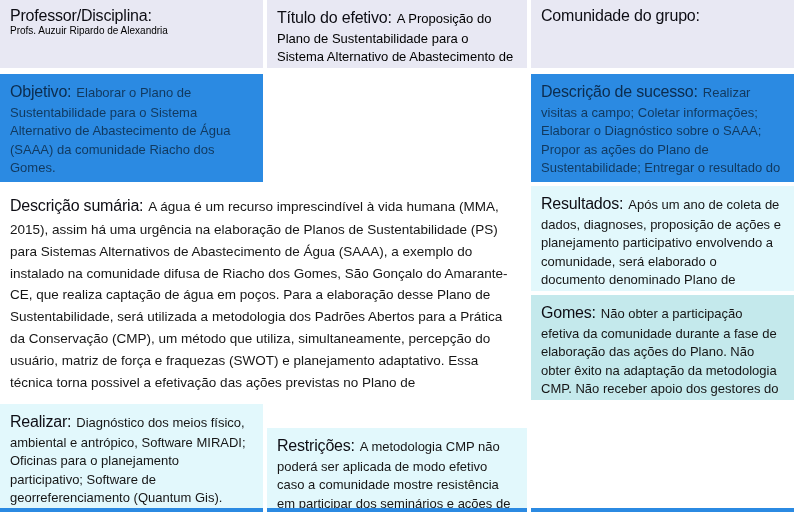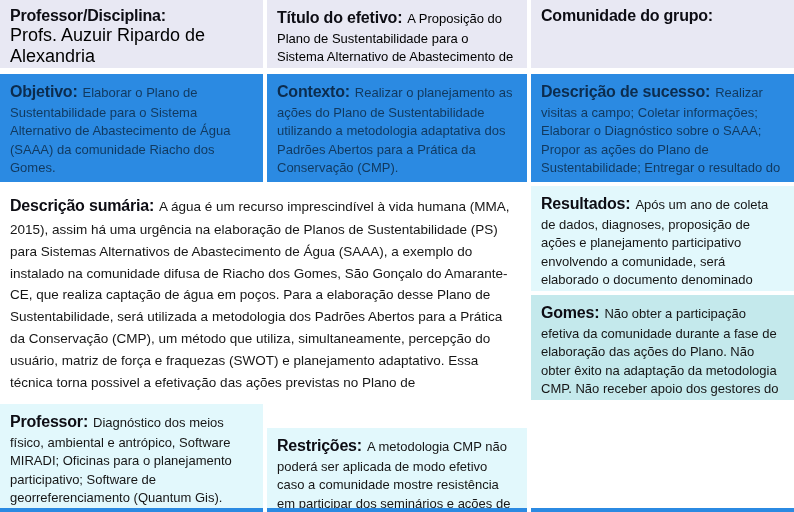--- a/index.html
+++ b/index.html
@@ -12,26 +12,26 @@
     grid-template-columns:263px 4px 260px 4px 263px;
     grid-template-rows:68px 6px 108px 4px 214px 4px 104px 4px;
     overflow:hidden;
   }
   .cell{padding:7px 10px 6px 10px;box-sizing:border-box;overflow:hidden;}
   .lavender{background:var(--c-lavender,#e8e8f3);}
   .blue{background:var(--c-blue,#2b8ae2);color:var(--c-navy,#11395f);}
   .white{background:#ffffff;color:#161616;}
   .cyan{background:var(--c-cyan,#e2f8fc);color:#161616;}
   .teal{background:var(--c-teal,#c4e9ec);color:#161616;}
-  .h{font-weight:bold;font-size:16px;letter-spacing:-0.2px;color:#0d0d14;}
+  .h{font-weight:normal;font-size:16px;letter-spacing:-0.2px;color:#0d0d14;}
   .blue .h{color:var(--c-navy-dark,#0c2c4e);}
   .body-txt{font-size:13px;line-height:1.42;}
   .inline-h .h{margin-right:5px;}
   .cell p{margin:0;}
-  .top-name{font-size:18px;margin-top:6px;}
+  .top-name{font-size:10px;margin-top:6px;}
   .top-sub{font-size:8.5px;color:#44444c;margin-top:7px;}
   .desc .body-txt{font-size:13.5px;line-height:1.62;}
   .right-split{display:flex;flex-direction:column;gap:4px;background:#fff;}
   .right-split .cell{flex:1;}
   .strip{background:var(--c-blue,#2b8ae2);}
   
   .r1c1{grid-area:1/1;} .r1c2{grid-area:1/3;} .r1c3{grid-area:1/5;}
   .r2c1{grid-area:3/1;} .r2c2{grid-area:3/3;} .r2c3{grid-area:3/5;}
   .r3c12{grid-area:5/1/6/4;} .r3c3{grid-area:5/5;}
   .r4c1{grid-area:7/1;} .r4c2{grid-area:7/3;margin-top:24px;} .r4c3{grid-area:7/5;}
@@ -49,41 +49,38 @@
   <div class="cell lavender r1c2 inline-h">
     <p class="body-txt"><span class="h">Título do efetivo:</span><span>A Proposição do Plano de Sustentabilidade para o Sistema Alternativo de Abastecimento de Água da Comunidade Riacho dos Gomes</span></p>
   </div>
   <div class="cell lavender r1c3">
     <p><span class="h">Comunidade do grupo:</span></p>
   </div>
 
   <div class="cell blue r2c1 inline-h">
     <p class="body-txt"><span class="h">Objetivo:</span><span>Elaborar o Plano de Sustentabilidade para o Sistema Alternativo de Abastecimento de Água (SAAA) da comunidade Riacho dos Gomes.</span></p>
   </div>
-  <div class="cell blue r2c2 inline-h">
-    <p class="body-txt"><span class="h">Contexto:</span><span>Realizar o planejamento as ações do Plano de Sustentabilidade utilizando a metodologia adaptativa dos Padrões Abertos para a Prática da Conservação (CMP).</span></p>
-  </div>
   <div class="cell blue r2c3 inline-h">
     <p class="body-txt"><span class="h">Descrição de sucesso:</span><span>Realizar visitas a campo; Coletar informações; Elaborar o Diagnóstico sobre o SAAA; Propor as ações do Plano de Sustentabilidade; Entregar o resultado do planejamento à comunidade Riacho dos Gomes.</span></p>
   </div>
 
   <div class="cell white desc r3c12 inline-h">
     <p class="body-txt"><span class="h">Descrição sumária:</span><span>A água é um recurso imprescindível à vida humana (MMA, 2015), assim há uma urgência na elaboração de Planos de Sustentabilidade (PS) para Sistemas Alternativos de Abastecimento de Água (SAAA), a exemplo do instalado na comunidade difusa de Riacho dos Gomes, São Gonçalo do Amarante-CE, que realiza captação de água em poços. Para a elaboração desse Plano de Sustentabilidade, será utilizada a metodologia dos Padrões Abertos para a Prática da Conservação (CMP), um método que utiliza, simultaneamente, percepção do usuário, matriz de força e fraquezas (SWOT) e planejamento adaptativo. Essa técnica torna possivel a efetivação das ações previstas no Plano de Sustentabilidade, uma vez que torna a comunidade parte integrante do processo de planejamento, trazendo a ideia de pertencimento do Sistema a esses usuários.</span></p>
   </div>
   <div class="right-split r3c3">
     <div class="cell cyan inline-h">
       <p class="body-txt"><span class="h">Resultados:</span><span>Após um ano de coleta de dados, diagnoses, proposição de ações e planejamento participativo envolvendo a comunidade, será elaborado o documento denominado Plano de Sustentabilidade, que servirá como suporte para a manutenção sustentável do SAAA.</span></p>
     </div>
     <div class="cell teal inline-h">
       <p class="body-txt"><span class="h">Gomes:</span><span>Não obter a participação efetiva da comunidade durante a fase de elaboração das ações do Plano. Não obter êxito na adaptação da metodologia CMP. Não receber apoio dos gestores do SAAA para aplicação das ações integrantes do Plano de Sutentabilidade.</span></p>
     </div>
   </div>
 
   <div class="cell cyan r4c1 inline-h">
-    <p class="body-txt"><span class="h">Professor:</span><span>Diagnóstico dos meios físico, ambiental e antrópico, Software MIRADI; Oficinas para o planejamento participativo; Software de georreferenciamento (Quantum Gis).</span></p>
+    <p class="body-txt"><span class="h">Realizar:</span><span>Diagnóstico dos meios físico, ambiental e antrópico, Software MIRADI; Oficinas para o planejamento participativo; Software de georreferenciamento (Quantum Gis).</span></p>
   </div>
   <div class="cell cyan r4c2 inline-h">
     <p class="body-txt"><span class="h">Restrições:</span><span>A metodologia CMP não poderá ser aplicada de modo efetivo caso a comunidade mostre resistência em participar dos seminários e ações de planejamento participativo.</span></p>
   </div>
 
   <div class="strip s1"></div>
   <div class="strip s2"></div>
   <div class="strip s3"></div>
 
 </div>

